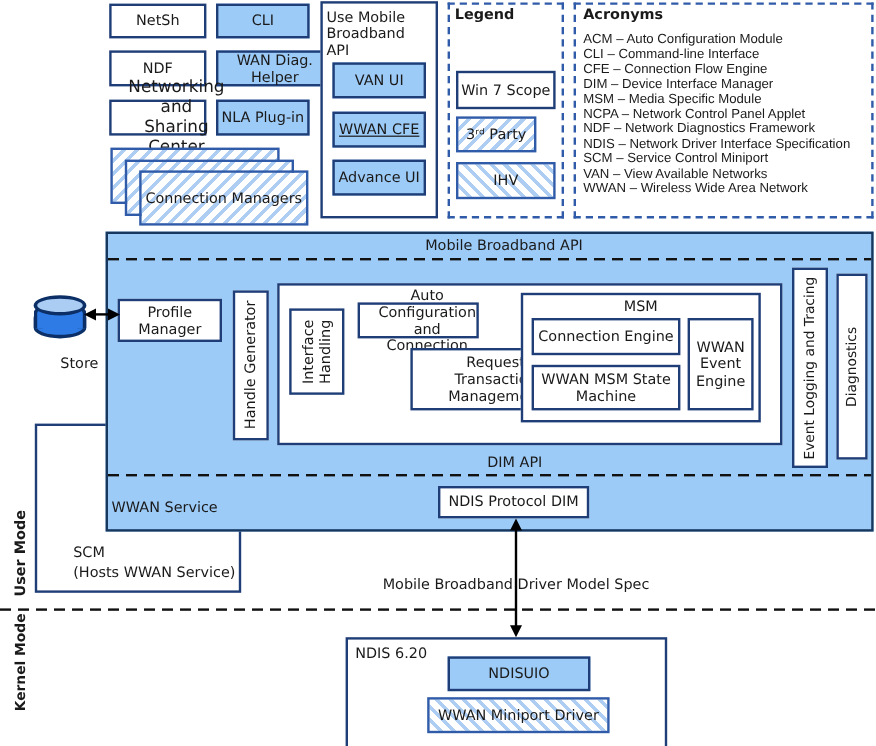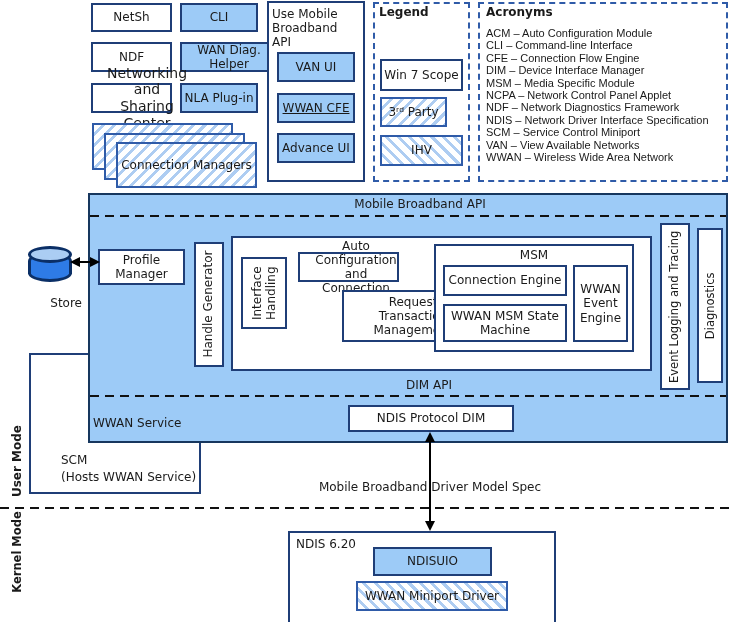--- a/index.html
+++ b/index.html
@@ -144,21 +144,21 @@
   <div class="box vert" style="left:660px;top:223px;width:30px;height:167px;font-size:11.5px;">
       <span>Event Logging and Tracing</span>
     </div>
   <div class="box vert" style="left:697px;top:228px;width:26px;height:155px;font-size:11.5px;">
       <span>Diagnostics</span>
     </div>
 
   <div class="label" style="left:88px;top:378px;width:640px;text-align:center;text-indent:42px;">DIM API</div>
   <div class="hline" style="left:90px;top:395px;width:636px;"></div>
 
-  <div class="box" style="left:348px;top:405px;width:166px;height:27px;">
+  <div class="box" style="left:365px;top:405px;width:126px;height:27px;">
       <span>NDIS Protocol DIM</span>
     </div>
   <div class="label" style="left:93px;top:416px;">WWAN Service</div>
 
   <div>
     <div class="cyl-body" style="left:28px;top:256px;width:44px;height:26px;border-radius:22px/9px;"></div>
     <div class="cyl-body" style="left:28px;top:252px;width:44px;height:22px;border-bottom:none;border-radius:22px 22px 0 0/9px 9px 0 0;"></div>
     <div class="cyl-top" style="left:28px;top:246px;width:44px;height:17px;"></div>
   </div>
   <div class="label" style="left:18px;top:284px;width:64px;text-align:right;margin-top:12px;">Store</div>

